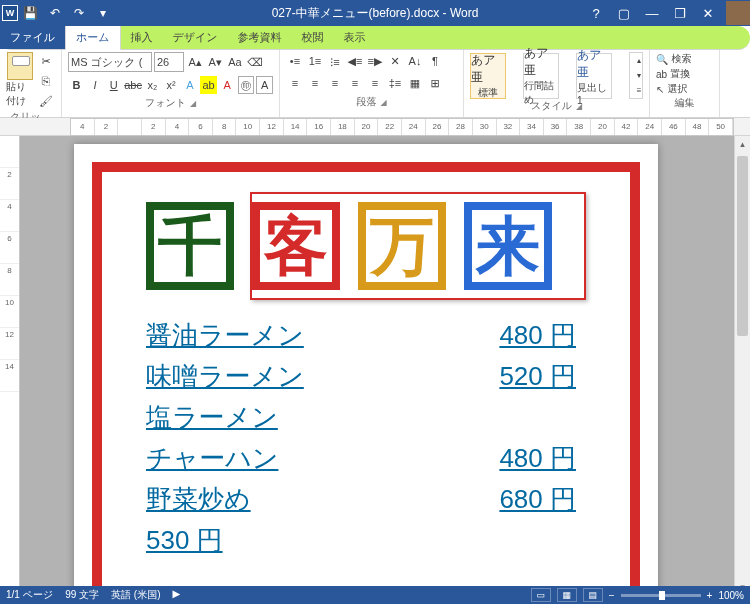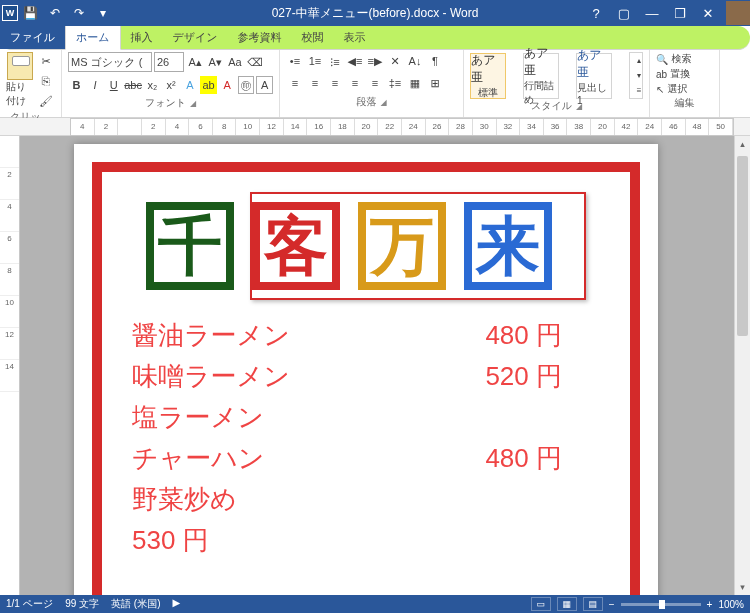--- a/index.html
+++ b/index.html
@@ -43,26 +43,26 @@
 .page{position:absolute;left:74px;top:8px;width:584px;height:720px;background:#fff;box-shadow:0 0 8px rgba(0,0,0,.3);}
 .page-border{position:absolute;inset:18px;border:10px solid #d42a2a;}
 .doc-content{position:absolute;left:48px;right:38px;top:58px;}
 .title-row{display:flex;gap:18px;margin-bottom:28px;margin-left:24px;position:relative;}
 .kanji-box{width:88px;height:88px;border:8px solid;display:flex;align-items:center;justify-content:center;font-size:64px;font-weight:bold;font-family:"MS Mincho",serif;}
 .k1{border-color:#1a5a1a;color:#1a5a1a;}
 .k2{border-color:#d42a2a;color:#d42a2a;}
 .k3{border-color:#d89a1a;color:#d89a1a;}
 .k4{border-color:#2a6ad4;color:#2a6ad4;}
 .sel-box{position:absolute;left:104px;top:-10px;width:336px;height:108px;border:2px solid #d42a2a;box-shadow:2px 2px 4px rgba(0,0,0,.25);}
-.menu-list{font-family:"MS Mincho",serif;font-size:26px;color:#ef4444;margin-left:10px;}
+.menu-list{font-family:"MS Mincho",serif;font-size:26px;color:#0369a1;margin-left:24px;text-decoration:underline;}
 .menu-row{display:flex;justify-content:space-between;margin-bottom:6px;width:430px;}
 .scroll-v{position:absolute;right:0;top:136px;bottom:18px;width:16px;background:#f0f0f0;border-left:1px solid #d4d4d4;}
 .scroll-v .thumb{position:absolute;left:2px;right:2px;top:20px;height:180px;background:#c8c8c8;border-radius:2px;}
 .scroll-v .arr{position:absolute;left:0;right:0;height:16px;display:flex;align-items:center;justify-content:center;font-size:9px;color:#666;}
-.statusbar{position:absolute;bottom:0;left:0;right:0;height:18px;background:#2a579a;color:#fff;font-size:10px;display:flex;align-items:center;padding:0 6px;justify-content:space-between;}
+.statusbar{position:absolute;bottom:9px;left:0;right:0;height:18px;background:#2a579a;color:#fff;font-size:10px;display:flex;align-items:center;padding:0 6px;justify-content:space-between;}
 .sb-left{display:flex;gap:12px;}
 .sb-right{display:flex;gap:6px;align-items:center;}
 .sb-btn{width:20px;height:14px;display:flex;align-items:center;justify-content:center;border:1px solid rgba(255,255,255,.3);font-size:9px;}
 .zoom-slider{width:80px;height:3px;background:rgba(255,255,255,.4);position:relative;}
 .zoom-slider::after{content:"";position:absolute;left:48%;top:-3px;width:6px;height:9px;background:#fff;}
 </style>
 </head>
 <body>
 
 <div class="titlebar">
@@ -296,20 +296,21 @@
           </div>
           <div class="menu-row">
             <span>塩ラーメン</span>
           </div>
           <div class="menu-row">
             <span>チャーハン</span>
             <span>480 円</span>
           </div>
           <div class="menu-row">
             <span>野菜炒め</span>
+            <span>680 円</span>
           </div>
           <div class="menu-row">
             <span>530 円</span>
           </div>
         </div>
     </div>
   </div>
 </div>
 
 <div class="scroll-v">

